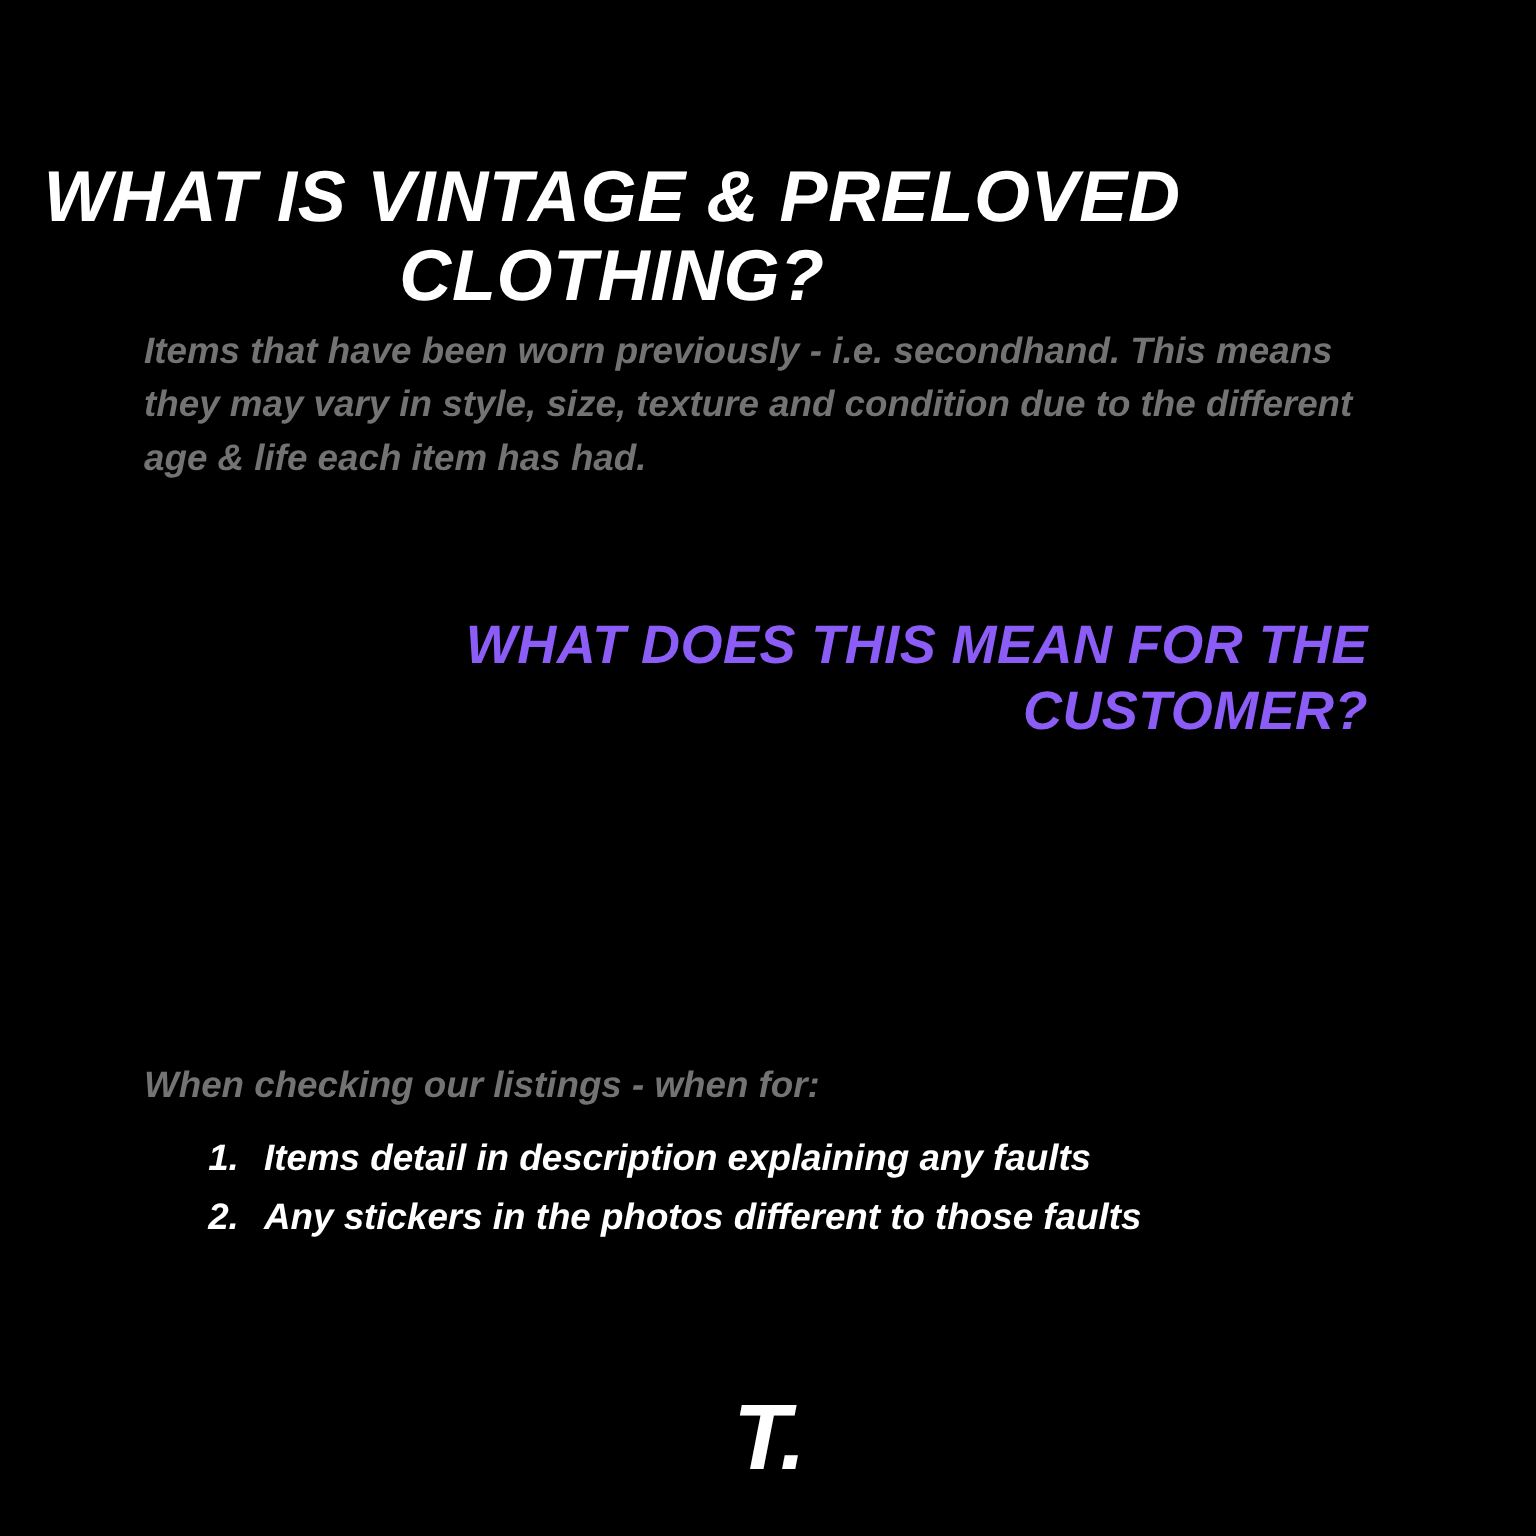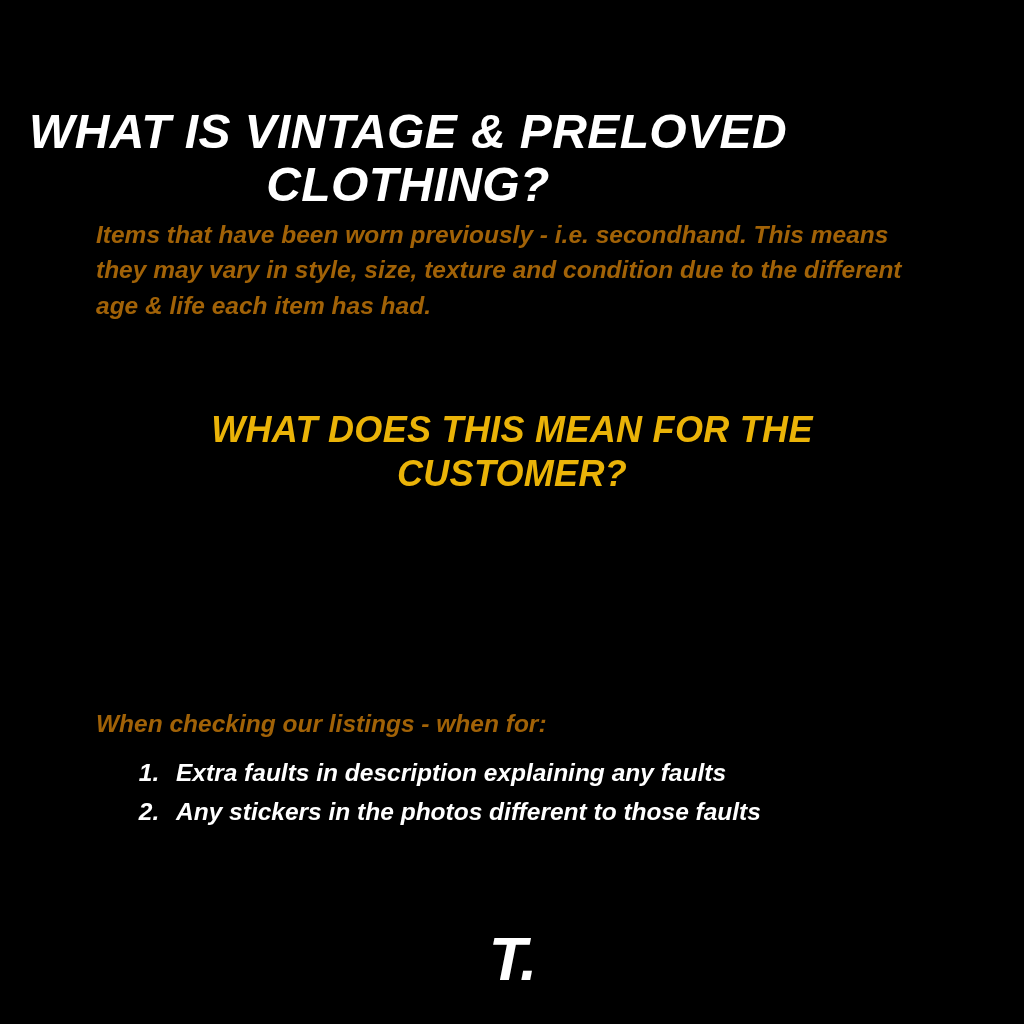--- a/index.html
+++ b/index.html
@@ -35,36 +35,36 @@
     color: #ffffff;
   }
   .para {
     position: absolute;
     left: 96px;
     width: 840px;
     font-size: 24.5px;
     font-weight: 800;
     font-style: italic;
     line-height: 1.45;
-    color: #a16207;
+    color: #737373;
   }
   .para-1 { top: 192px; }
   .heading-sub {
     position: absolute;
     top: 378px;
     left: 112px;
     width: 800px;
-    text-align: center;
+    text-align: right;
     font-size: 36px;
     font-weight: 800;
     font-style: italic;
     letter-spacing: 0.3px;
     line-height: 1.22;
     text-transform: uppercase;
-    color: #eab308;
+    color: #8b5cf6;
   }
   .para-2 { top: 530px; }
   .para-3 { top: 681px; }
   .list {
     position: absolute;
     top: 753px;
     left: 118px;
     width: 820px;
     margin: 0;
     padding: 0 0 0 48px;
@@ -100,19 +100,19 @@
   <h1 class="heading-main">WHAT IS VINTAGE &amp; PRELOVED CLOTHING?</h1>
 
   <p class="para para-1">Items that have been worn previously - i.e. secondhand. This means they may vary in style, size, texture and condition due to the different age &amp; life each item has had.</p>
 
   <h2 class="heading-sub">WHAT DOES THIS MEAN FOR THE CUSTOMER?</h2>
 
 
   <p class="para para-3">When checking our listings - when for:</p>
 
   <ol class="list">
-    <li>Extra faults in description explaining any faults</li>
+    <li>Items detail in description explaining any faults</li>
     <li>Any stickers in the photos different to those faults</li>
   </ol>
 
   <div class="logo">T.</div>
 
 </div>
 
 </body></html>

